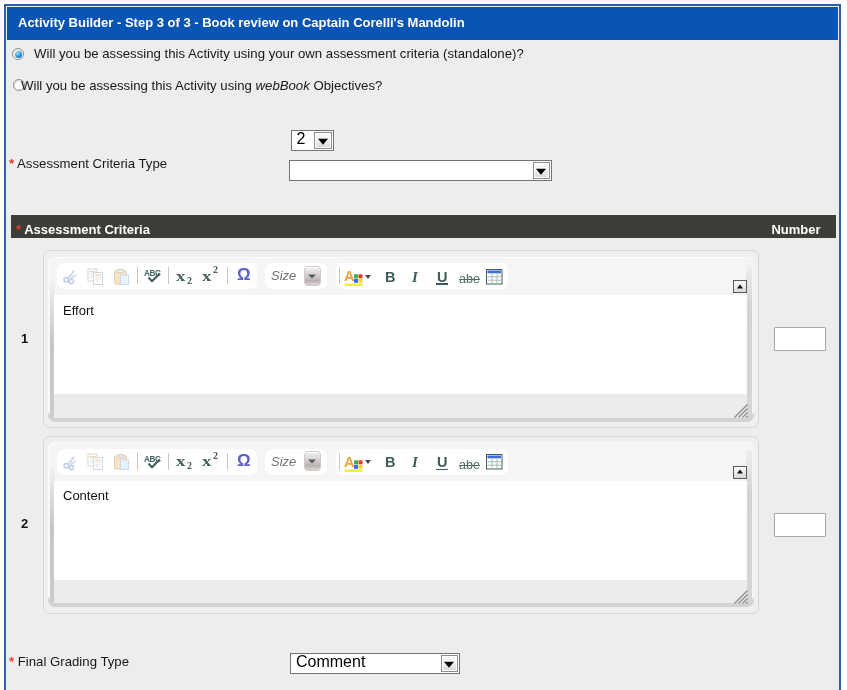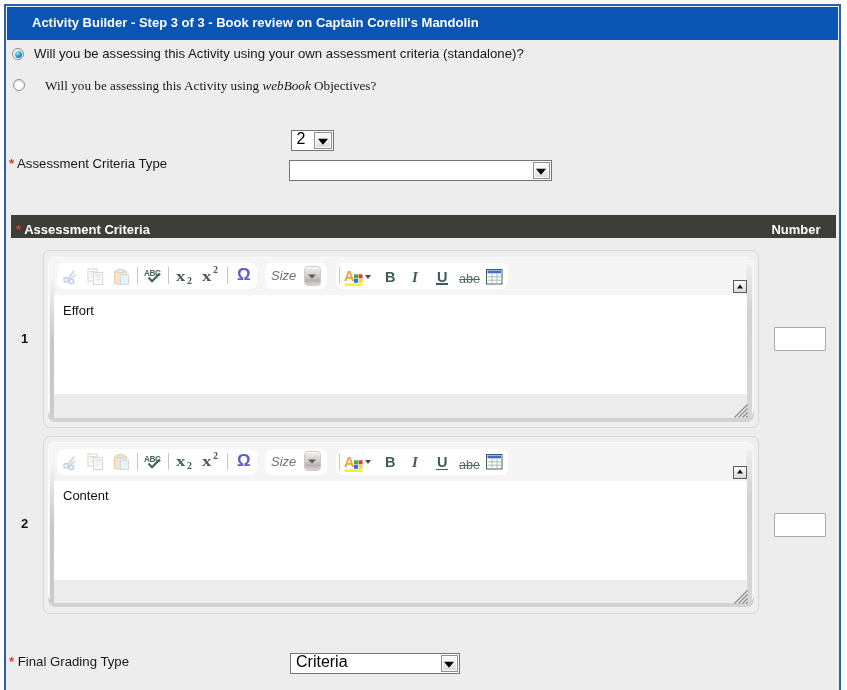--- a/index.html
+++ b/index.html
@@ -3,21 +3,21 @@
 <meta charset="utf-8">
 <style>
   * { margin:0; padding:0; box-sizing:border-box; }
   html,body { width:847px; height:690px; background:#fff; overflow:hidden;
     font-family:"Liberation Sans", sans-serif; }
   body { position:relative; }
   .frame { position:absolute; left:4px; top:4px; width:837px; height:700px;
     border:2px solid #2d60ad; background:#ededed; }
   .hdr { position:absolute; left:1px; top:1px; right:1px; height:33px;
     background:#0a54b4; color:#fff; font-weight:bold; font-size:13px;
-    line-height:31px; padding-left:25px; }
+    line-height:31px; padding-left:11px; }
   .lbl { position:absolute; font-size:13.2px; color:#17171d; line-height:13px; white-space:nowrap; }
   .req { color:#e8382c; font-weight:bold; }
   .radio { position:absolute; width:12px; height:12px; border-radius:50%;
     border:1px solid #8e8e8e; background:#fdfdfd; box-shadow:inset 0 1px 2px rgba(0,0,0,0.15); }
   .radio.on::after { content:""; position:absolute; left:1.5px; top:1.5px; width:7px; height:7px;
     border-radius:50%; background:radial-gradient(circle at 35% 30%, #aee4f7 0%, #3fa9dd 40%, #1a6fc4 75%, #15539c 100%); }
   
   .sel { position:absolute; background:#fff; border:1px solid #747474; }
   .sel .txt { position:absolute; left:5px; top:0; font-size:16px; line-height:16.5px;
     color:#000; white-space:nowrap; }
@@ -65,21 +65,21 @@
   .ubar { position:absolute; background:#3d5b58; }
 </style>
 </head>
 <body>
 <div class="frame">
   <div class="hdr">Activity Builder - Step 3 of 3 - Book review on Captain Corelli's Mandolin</div>
 
   <div class="radio on" style="left:6.2px; top:42.3px;"></div>
   <div class="lbl" style="left:28.1px; top:40.5px;">Will you be assessing this Activity using your own assessment criteria (standalone)?</div>
   <div class="radio" style="left:6.7px; top:72.7px;"></div>
-  <div class="lbl" style="left:39px; top:73.1px;font-family:Liberation Serif, serif;">Will you be assessing this Activity using <i>webBook</i> Objectives?</div>
+  <div class="lbl" style="left:15px; top:73.1px;">Will you be assessing this Activity using <i>webBook</i> Objectives?</div>
 
   <div class="sel" style="left:284.5px; top:124px; width:43px; height:21px;">
     <span class="txt">2</span>
       <span class="btn"></span>
   </div>
   <div class="lbl" style="left:3px; top:151px;"><span class="req">*</span> Assessment Criteria Type</div>
   <div class="sel" style="left:283px; top:154px; width:263px; height:21px;">
       <span class="btn"></span>
   </div>
 
@@ -275,16 +275,16 @@
           <path d="M5.5 14.5 L14.5 5.5"></path>
           <path d="M9.5 14.5 L14.5 9.5"></path>
           <path d="M13 14.5 L14.5 13"></path>
   </g>
 </svg>
   </div>
   <div class="score" style="top:507px;"></div>
 
   <div class="lbl" style="left:3px; top:649px;"><span class="req">*</span> Final Grading Type</div>
   <div class="sel" style="left:284px; top:647px; width:170px; height:21px;">
-    <span class="txt">Criteria</span>
+    <span class="txt">Comment</span>
       <span class="btn"></span>
   </div>
 </div>
 
 </body></html>

